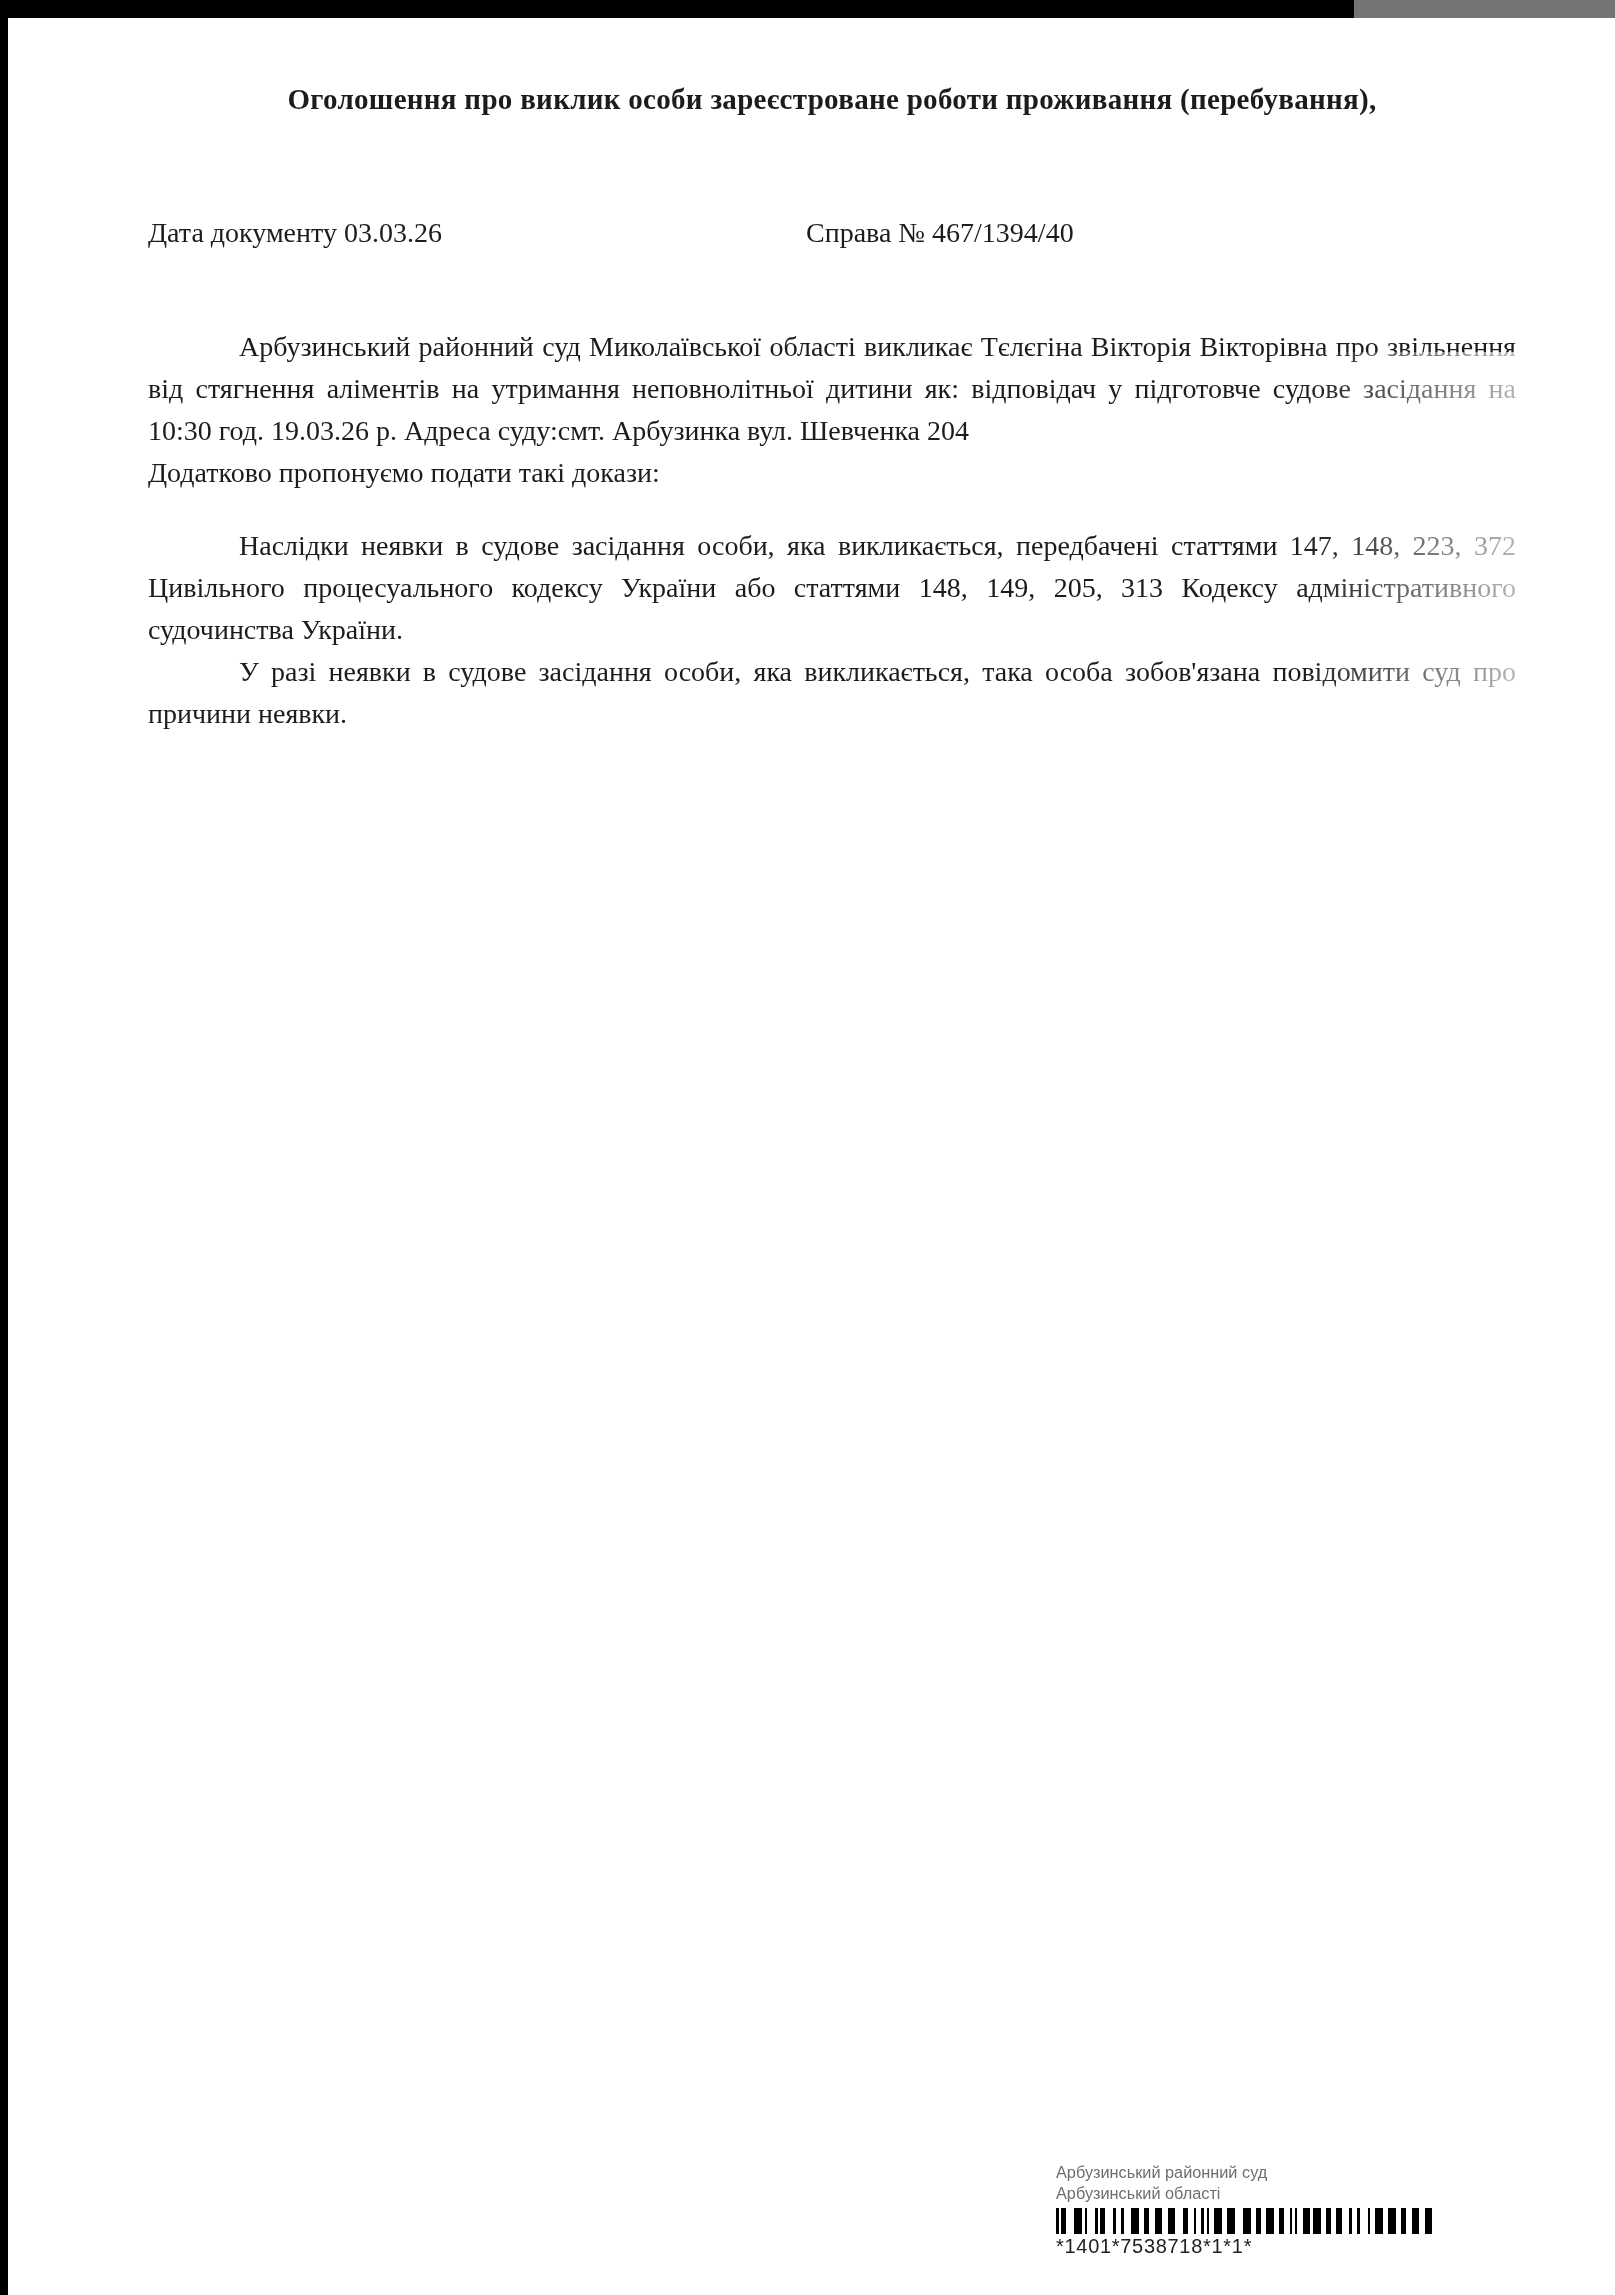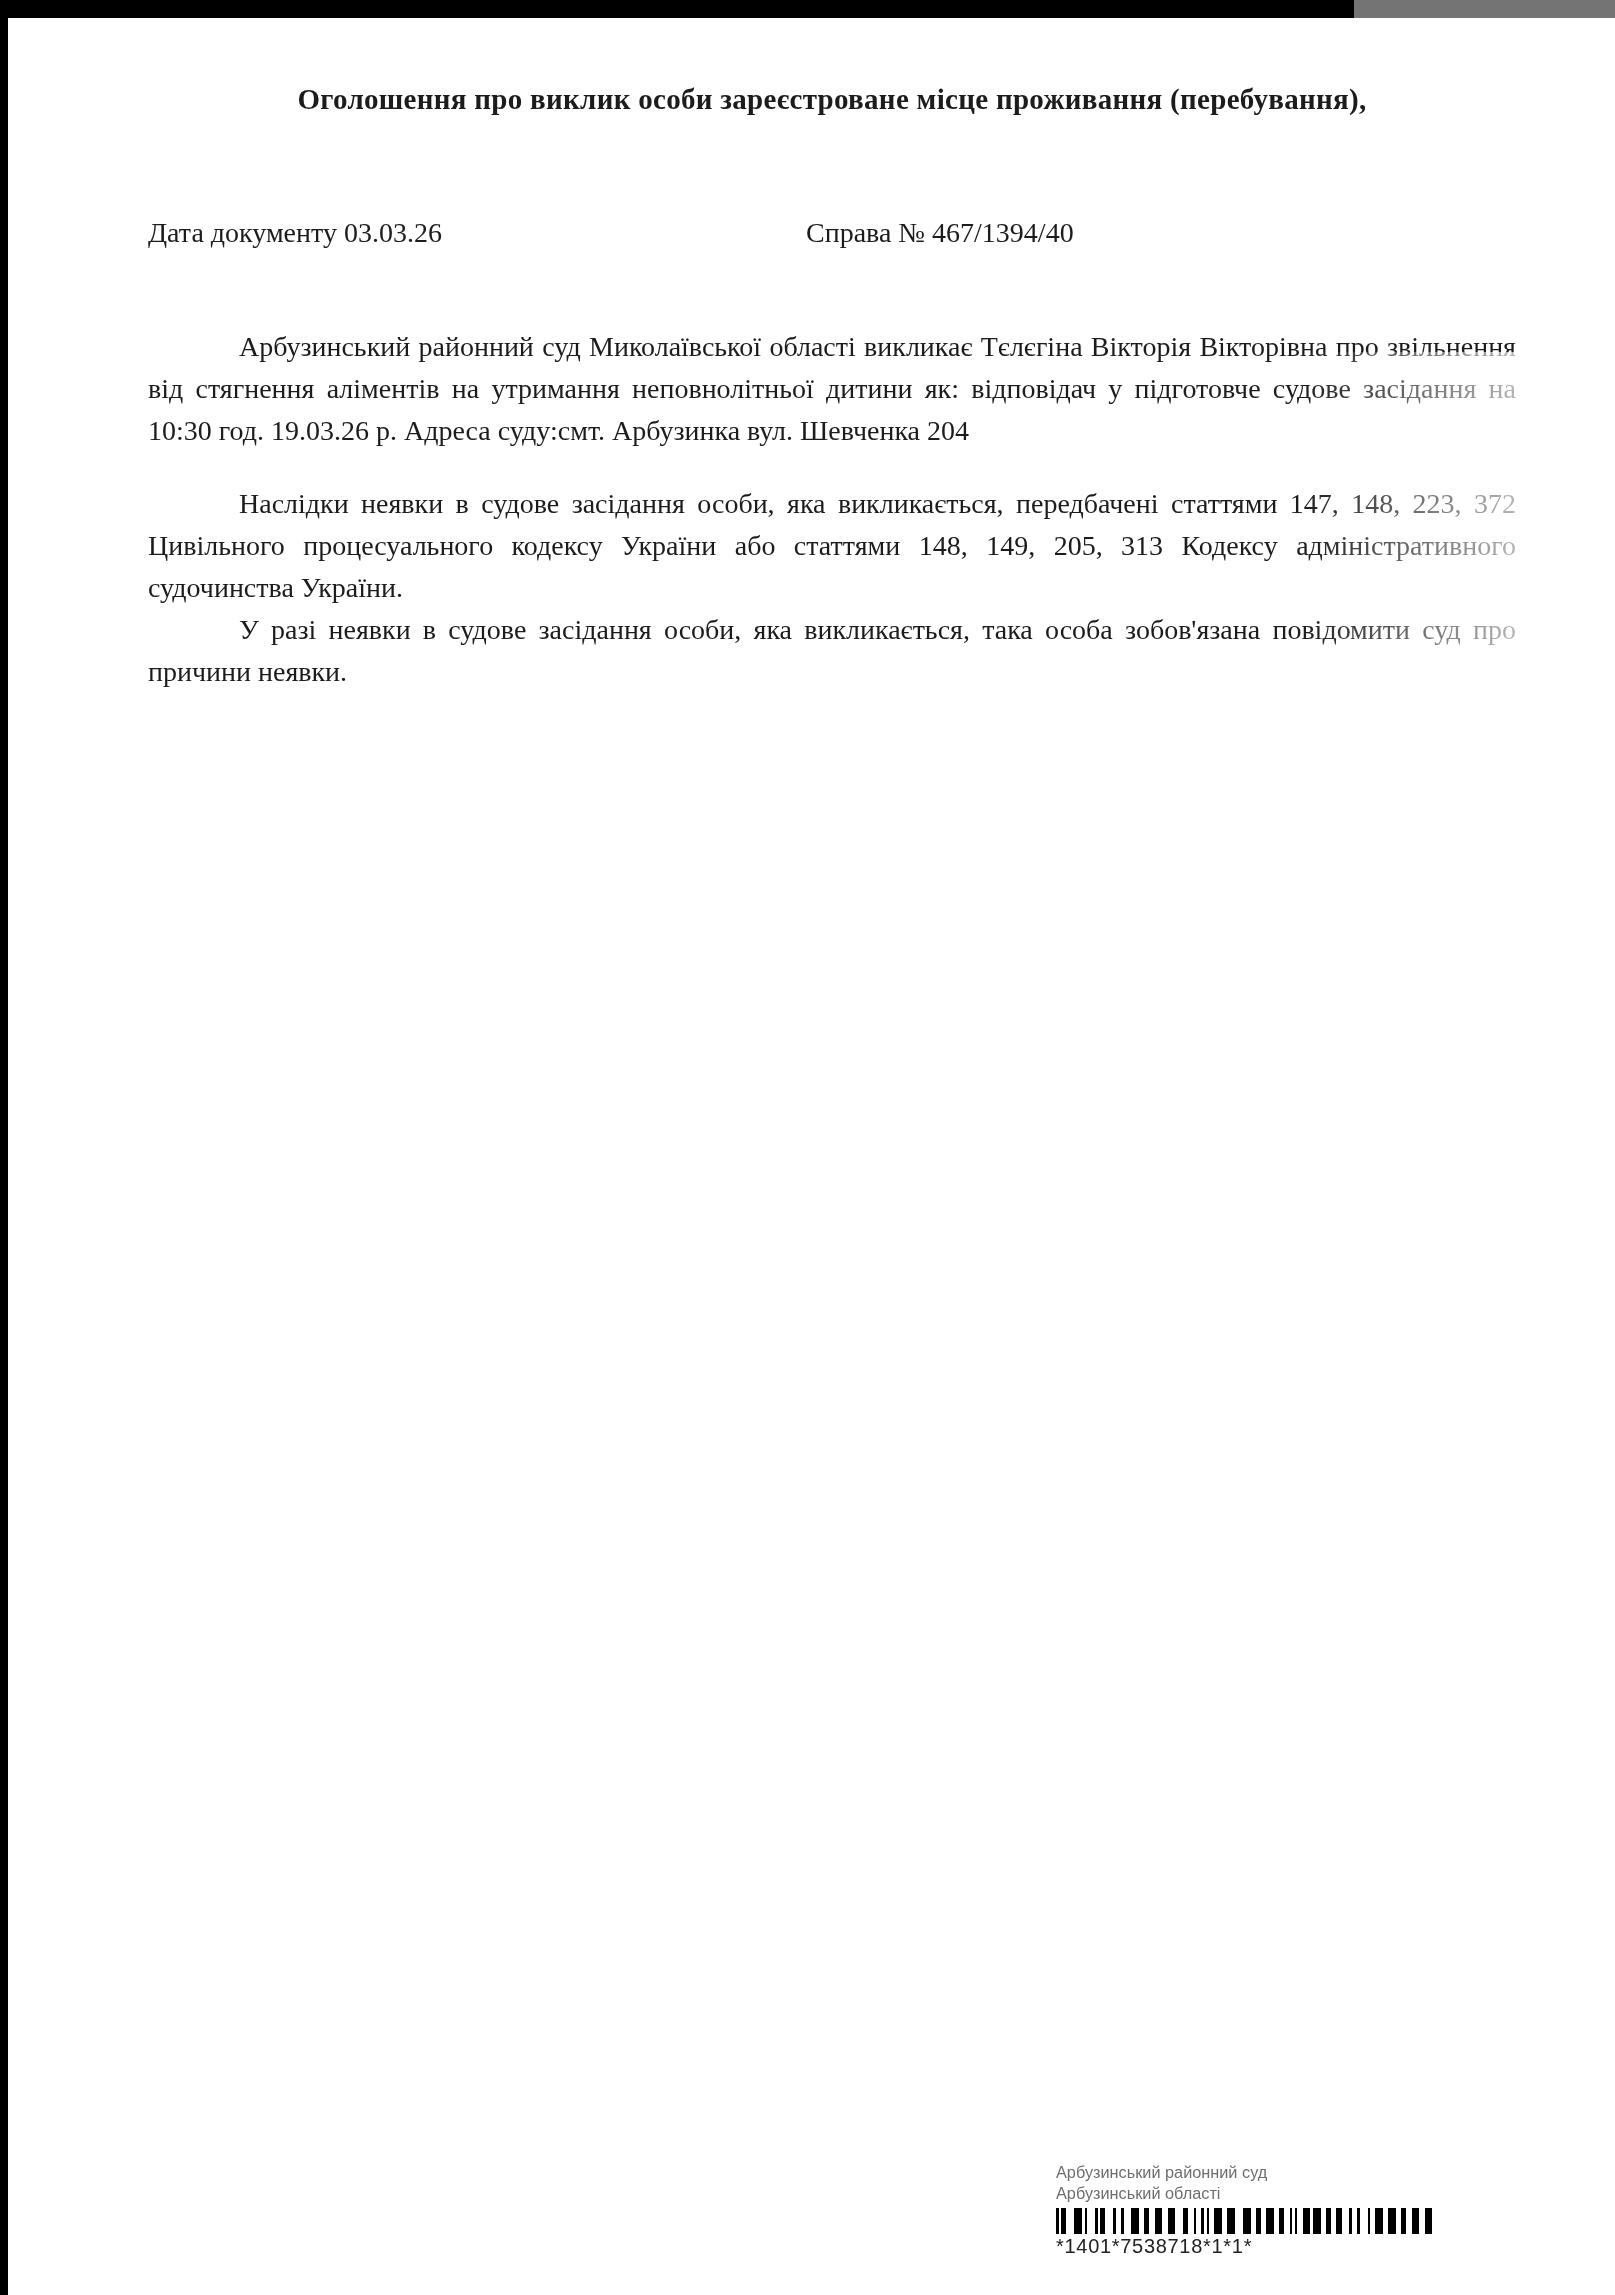--- a/index.html
+++ b/index.html
@@ -80,29 +80,30 @@
 <div class="page">
 
   <div class="scan-top-bar">
     <div class="scan-top-bar-gray"></div>
   </div>
   <div class="scan-left-bar"></div>
 
   <div class="content">
 
     <h1 class="title">
-      <span class="title-line">Оголошення про виклик особи зареєстроване місце проживання (перебування),</span>
+      <span class="title-line">Оголошення про виклик особи зареєстроване роботи проживання (перебування),</span>
     </h1>
 
     <div class="meta-row">
       <span class="meta-item"><b>Дата документу</b> <span>03.03.26</span></span>
       <span class="meta-item case"><b>Справа №</b> <span>467/1394/40</span></span>
     </div>
 
     <p class="para justify indent para-summons">Арбузинський районний суд Миколаївської області викликає Тєлєгіна Вікторія Вікторівна про звільнення від стягнення аліментів на утримання неповнолітньої дитини як: відповідач у підготовче судове засідання на 10:30 год. 19.03.26 р. Адреса суду:смт. Арбузинка вул. Шевченка 204</p>
+    <p class="para para-evidence">Додатково пропонуємо подати такі докази:</p>
 
 
     <p class="para justify indent para-consequences">Наслідки неявки в судове засідання особи, яка викликається, передбачені статтями 147, 148, 223, 372 Цивільного процесуального кодексу України або статтями 148, 149, 205, 313 Кодексу адміністративного судочинства України.</p>
     <p class="para justify indent para-obligation">У разі неявки в судове засідання особи, яка викликається, така особа зобов'язана повідомити суд про причини неявки.</p>
 
   </div>
 
   <div class="fade-overlay"></div>
 
   <div class="footer">

